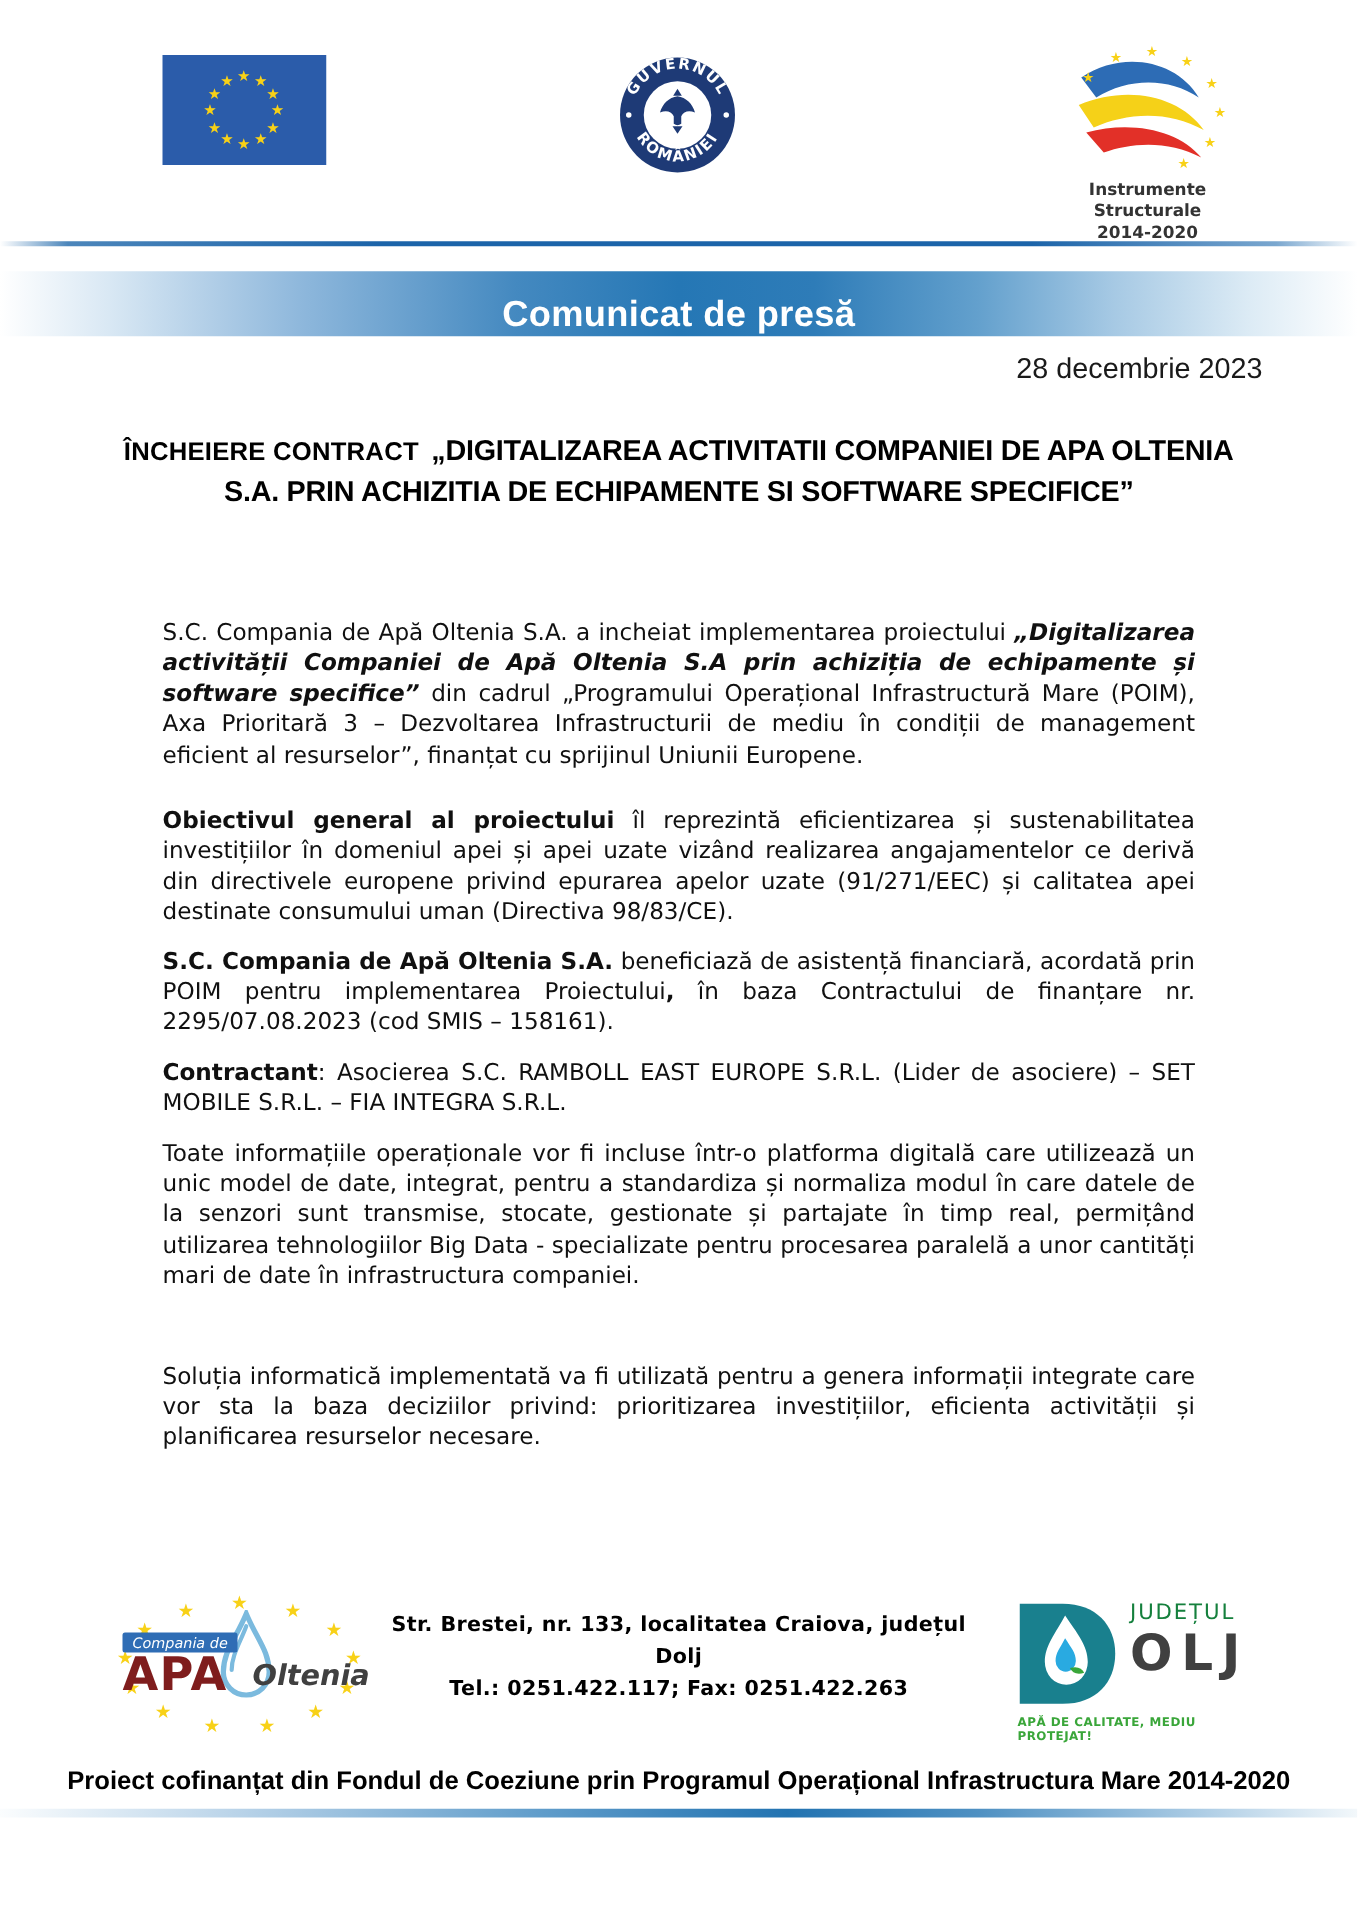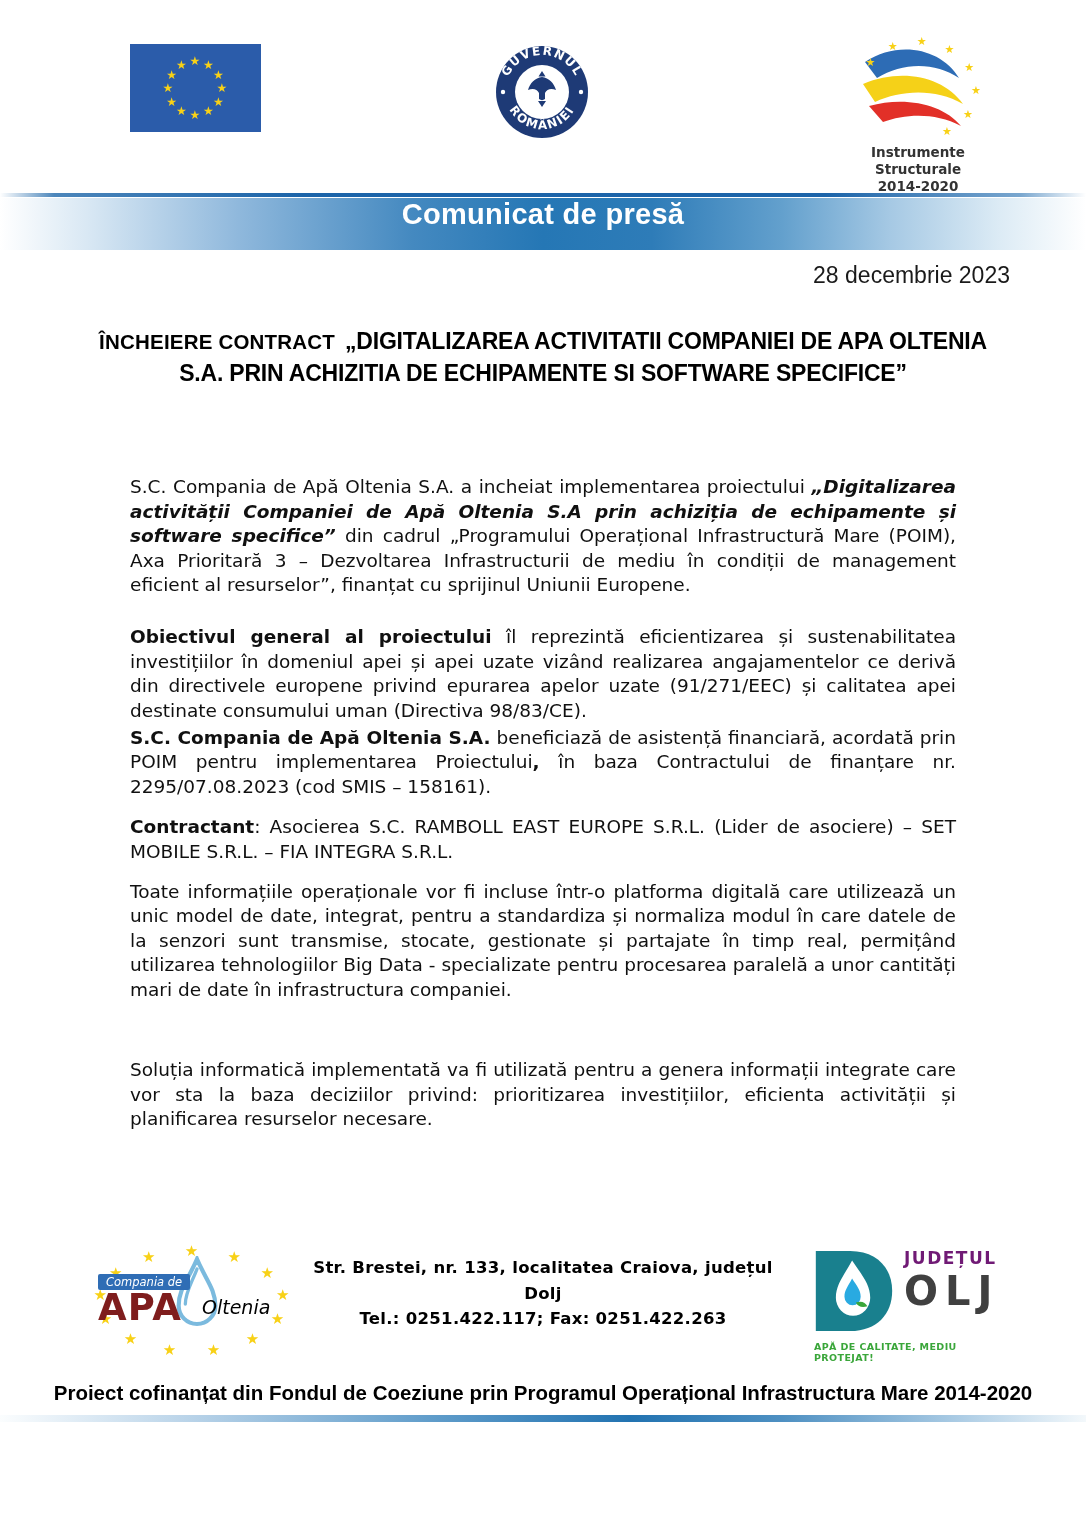--- a/index.html
+++ b/index.html
@@ -26,22 +26,22 @@
   .star{position:absolute;transform:translate(-50%,-50%);color:#f8d117;line-height:1;}
   .star::before{content:"★";}
   .star-ring{position:absolute;inset:0;}
 
   
   .top-line{
     height:4px;margin-top:3px;
     background:linear-gradient(90deg,#ffffff 0%,#4c86bb 5%,#1c64a9 28%,#1c64a9 76%,#7aa7cf 94%,#ffffff 100%);
   }
   .banner{
-    margin-top:1px;height:52px;
-    display:flex;align-items:flex-start;justify-content:center;
+    margin-top:20px;height:52px;
+    display:flex;align-items:flex-end;justify-content:center;
     background:linear-gradient(90deg,#ffffff 0%,#d9e8f4 8%,#8fb8dc 22%,#4489c0 38%,#2577b5 50%,#2e7cb8 60%,#63a0cd 72%,#a6c9e4 82%,#dcebf5 92%,#ffffff 100%);
     color:#ffffff;font-family:"Liberation Sans",sans-serif;
     font-size:29px;font-weight:bold;letter-spacing:0.3px;
   }
   .date-line{
     margin-top:12px;text-align:right;padding-right:76px;
     font-family:"Liberation Sans",sans-serif;font-size:23px;color:#1a1a1a;
   }
 
   
@@ -49,43 +49,43 @@
     margin-top:36px;padding:0 85px;text-align:center;
     font-family:"Liberation Sans",sans-serif;font-weight:bold;color:#000;
     font-size:23px;line-height:1.4;letter-spacing:-0.2px;
   }
   .hl-prefix{font-size:20.5px;margin-right:10px;letter-spacing:0.2px;}
 
   
   #body-paragraphs{margin-top:86px;padding:0 130px;font-size:18.5px;line-height:1.32;text-align:justify;color:#101010;}
   #body-paragraphs p{margin:0 0 16px 0;}
   #body-paragraphs p:nth-of-type(1){margin-bottom:28px;}
-  #body-paragraphs p:nth-of-type(2){margin-bottom:3px;}
+  #body-paragraphs p:nth-of-type(2){margin-bottom:15px;}
   #body-paragraphs p:nth-of-type(5){margin-bottom:56px;}
   #body-paragraphs p:nth-of-type(6){margin-bottom:50px;}
   #body-paragraphs p:nth-of-type(7){margin-bottom:4px;}
   .fmt-b{font-weight:bold;}
   .fmt-bi{font-weight:bold;font-style:italic;}
 
   
   .footer-row{position:relative;height:118px;margin-top:116px;}
 
   .apa-logo{position:absolute;left:84px;top:-4px;width:215px;height:116px;}
   .apa-drop{position:absolute;left:88px;top:13px;}
   .apa-compania{position:absolute;left:14px;top:31px;background:#2f6db5;color:#fff;
     font-size:11.5px;font-style:italic;padding:1px 8px;border-radius:2px;}
   .apa-main{position:absolute;left:14px;top:43px;font-size:37px;font-weight:bold;color:#7f1d1d;letter-spacing:1px;}
-  .apa-oltenia{position:absolute;left:118px;top:53px;font-size:19px;font-weight:normal;font-style:italic;color:#000000;}
+  .apa-oltenia{position:absolute;left:118px;top:53px;font-size:23px;font-weight:bold;font-style:italic;color:#404040;}
 
   .contact-block{position:absolute;left:300px;top:8px;width:486px;text-align:center;
     font-weight:bold;font-size:16.5px;line-height:1.55;letter-spacing:0.3px;color:#000;}
 
   .dolj-logo{position:absolute;left:812px;top:0;width:192px;height:100px;}
   .dolj-d{position:absolute;left:0;top:0;}
-  .dolj-judetul{position:absolute;left:92px;top:1px;color:#701a75;font-weight:bold;font-size:17px;letter-spacing:1.5px;}
+  .dolj-judetul{position:absolute;left:92px;top:1px;color:#15803d;font-weight:normal;font-size:17px;letter-spacing:1.5px;}
   .dolj-olj{position:absolute;left:92px;top:21px;color:#404040;font-weight:bold;font-size:40px;letter-spacing:7px;}
   .dolj-tagline{position:absolute;left:2px;top:94px;width:100%;color:#3aa63a;font-weight:bold;font-size:9.5px;letter-spacing:0.4px;}
 
   .cofinance{
     margin-top:16px;text-align:center;
     font-family:"Liberation Sans",sans-serif;font-weight:bold;font-size:20.5px;color:#000;
   }
   .bottom-bar{
     margin-top:10px;height:7px;
     background:linear-gradient(90deg,#fbfdfe 0%,#b7d2e8 18%,#5f9cca 40%,#2273b1 58%,#4e90c2 72%,#aacbe4 88%,#f3f8fb 100%);

